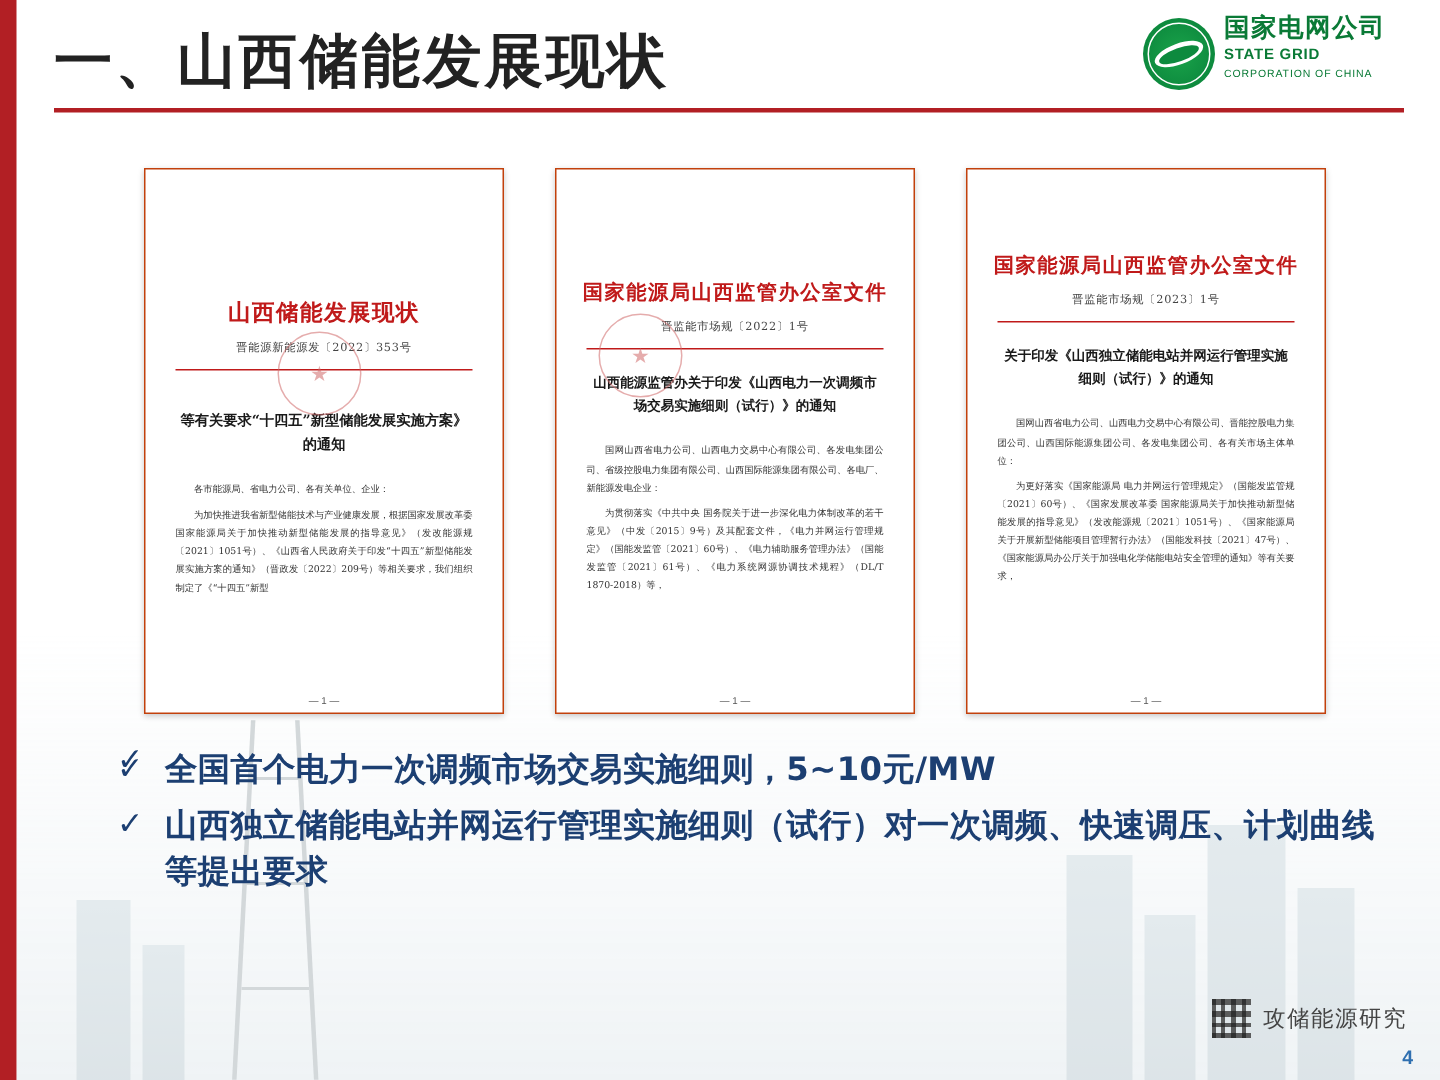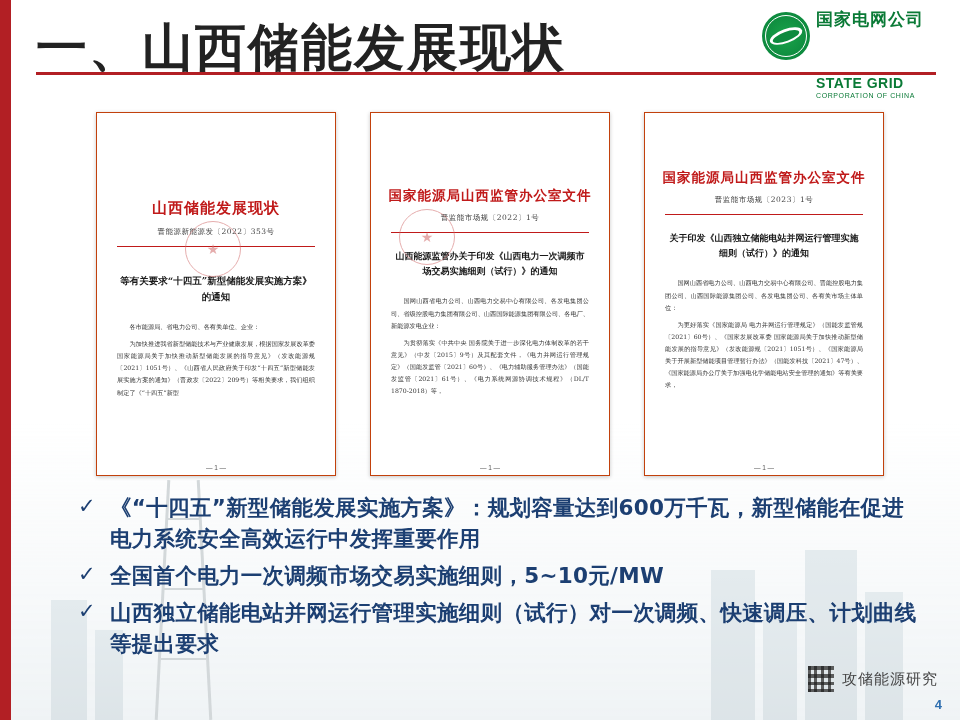--- a/index.html
+++ b/index.html
@@ -38,21 +38,21 @@
   .header {
     position: absolute;
     left: 11px; top: 0;
     width: 949px;
     height: 78px;
   }
   .title {
     position: absolute;
     left: 25px;
     top: 14px;
-    font-size: 51px;
+    font-size: 39px;
     font-weight: bold;
     color: #222222;
     letter-spacing: 2px;
     white-space: nowrap;
     font-family: "DejaVu Sans", "Liberation Sans", sans-serif;
   }
   .header-rule {
     position: absolute;
     left: 25px;
     top: 72px;
@@ -110,26 +110,25 @@
   }
   .logo-cn {
     font-size: 17px;
     font-weight: bold;
     color: #0a7a36;
     letter-spacing: 1px;
     font-family: "DejaVu Sans", "Liberation Sans", sans-serif;
     line-height: 19px;
   }
   .logo-en1 {
-    font-size: 14px;
+    font-size: 10px;
     font-weight: bold;
     color: #0a7a36;
     letter-spacing: 0.5px;
     line-height: 16px;
-    margin-top: 46px;
   }
   .logo-en2 {
     font-size: 7px;
     color: #0a7a36;
     letter-spacing: 0.6px;
     line-height: 10px;
   }
 
   
   .bg-photo {
@@ -414,21 +413,20 @@
         </div>
       </div>
       <div class="doc-pagenum">— 1 —</div>
     </div>
 
   </div>
 
   <div class="bullets">
     <div class="bullet">
       <span class="check">✓</span>
-      <span>《“十四五”新型储能发展实施方案》：规划容量达到600万千瓦，新型储能在促进电力系统安全高效运行中发挥重要作用</span>
     </div>
     <div class="bullet">
       <span class="check">✓</span>
       <span>全国首个电力一次调频市场交易实施细则，5~10元/MW</span>
     </div>
     <div class="bullet">
       <span class="check">✓</span>
       <span>山西独立储能电站并网运行管理实施细则（试行）对一次调频、快速调压、计划曲线等提出要求</span>
     </div>
   </div>

